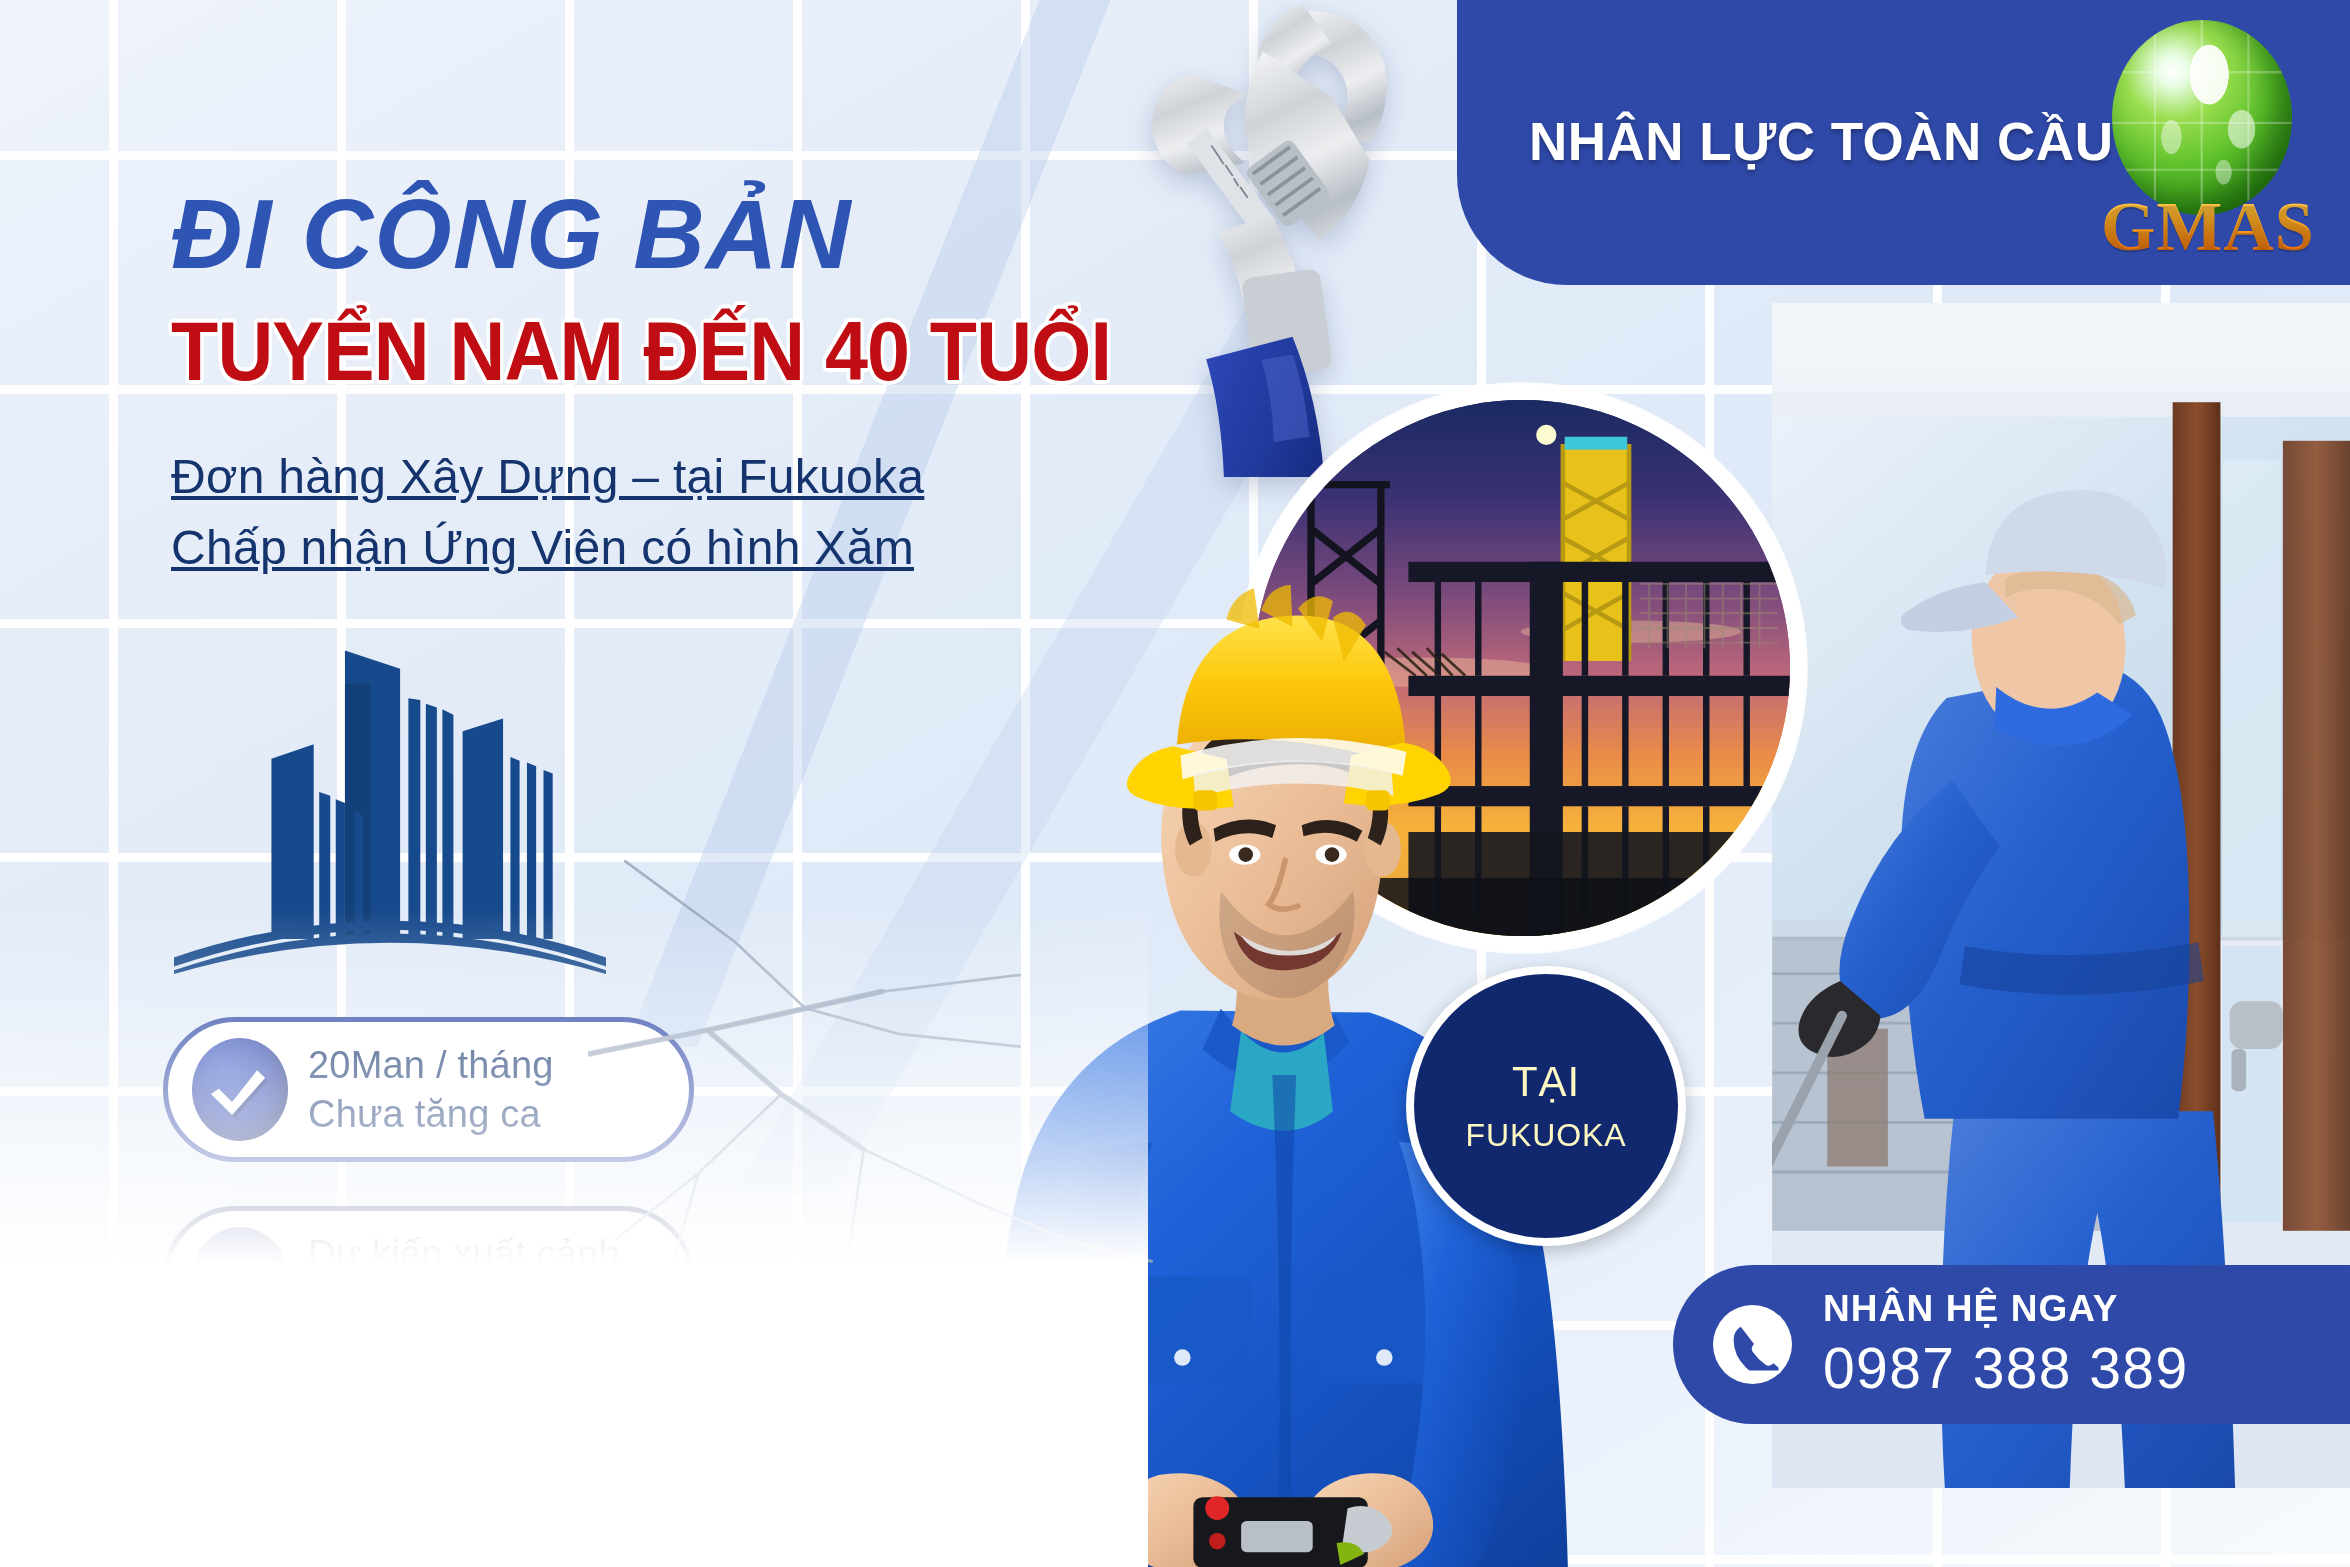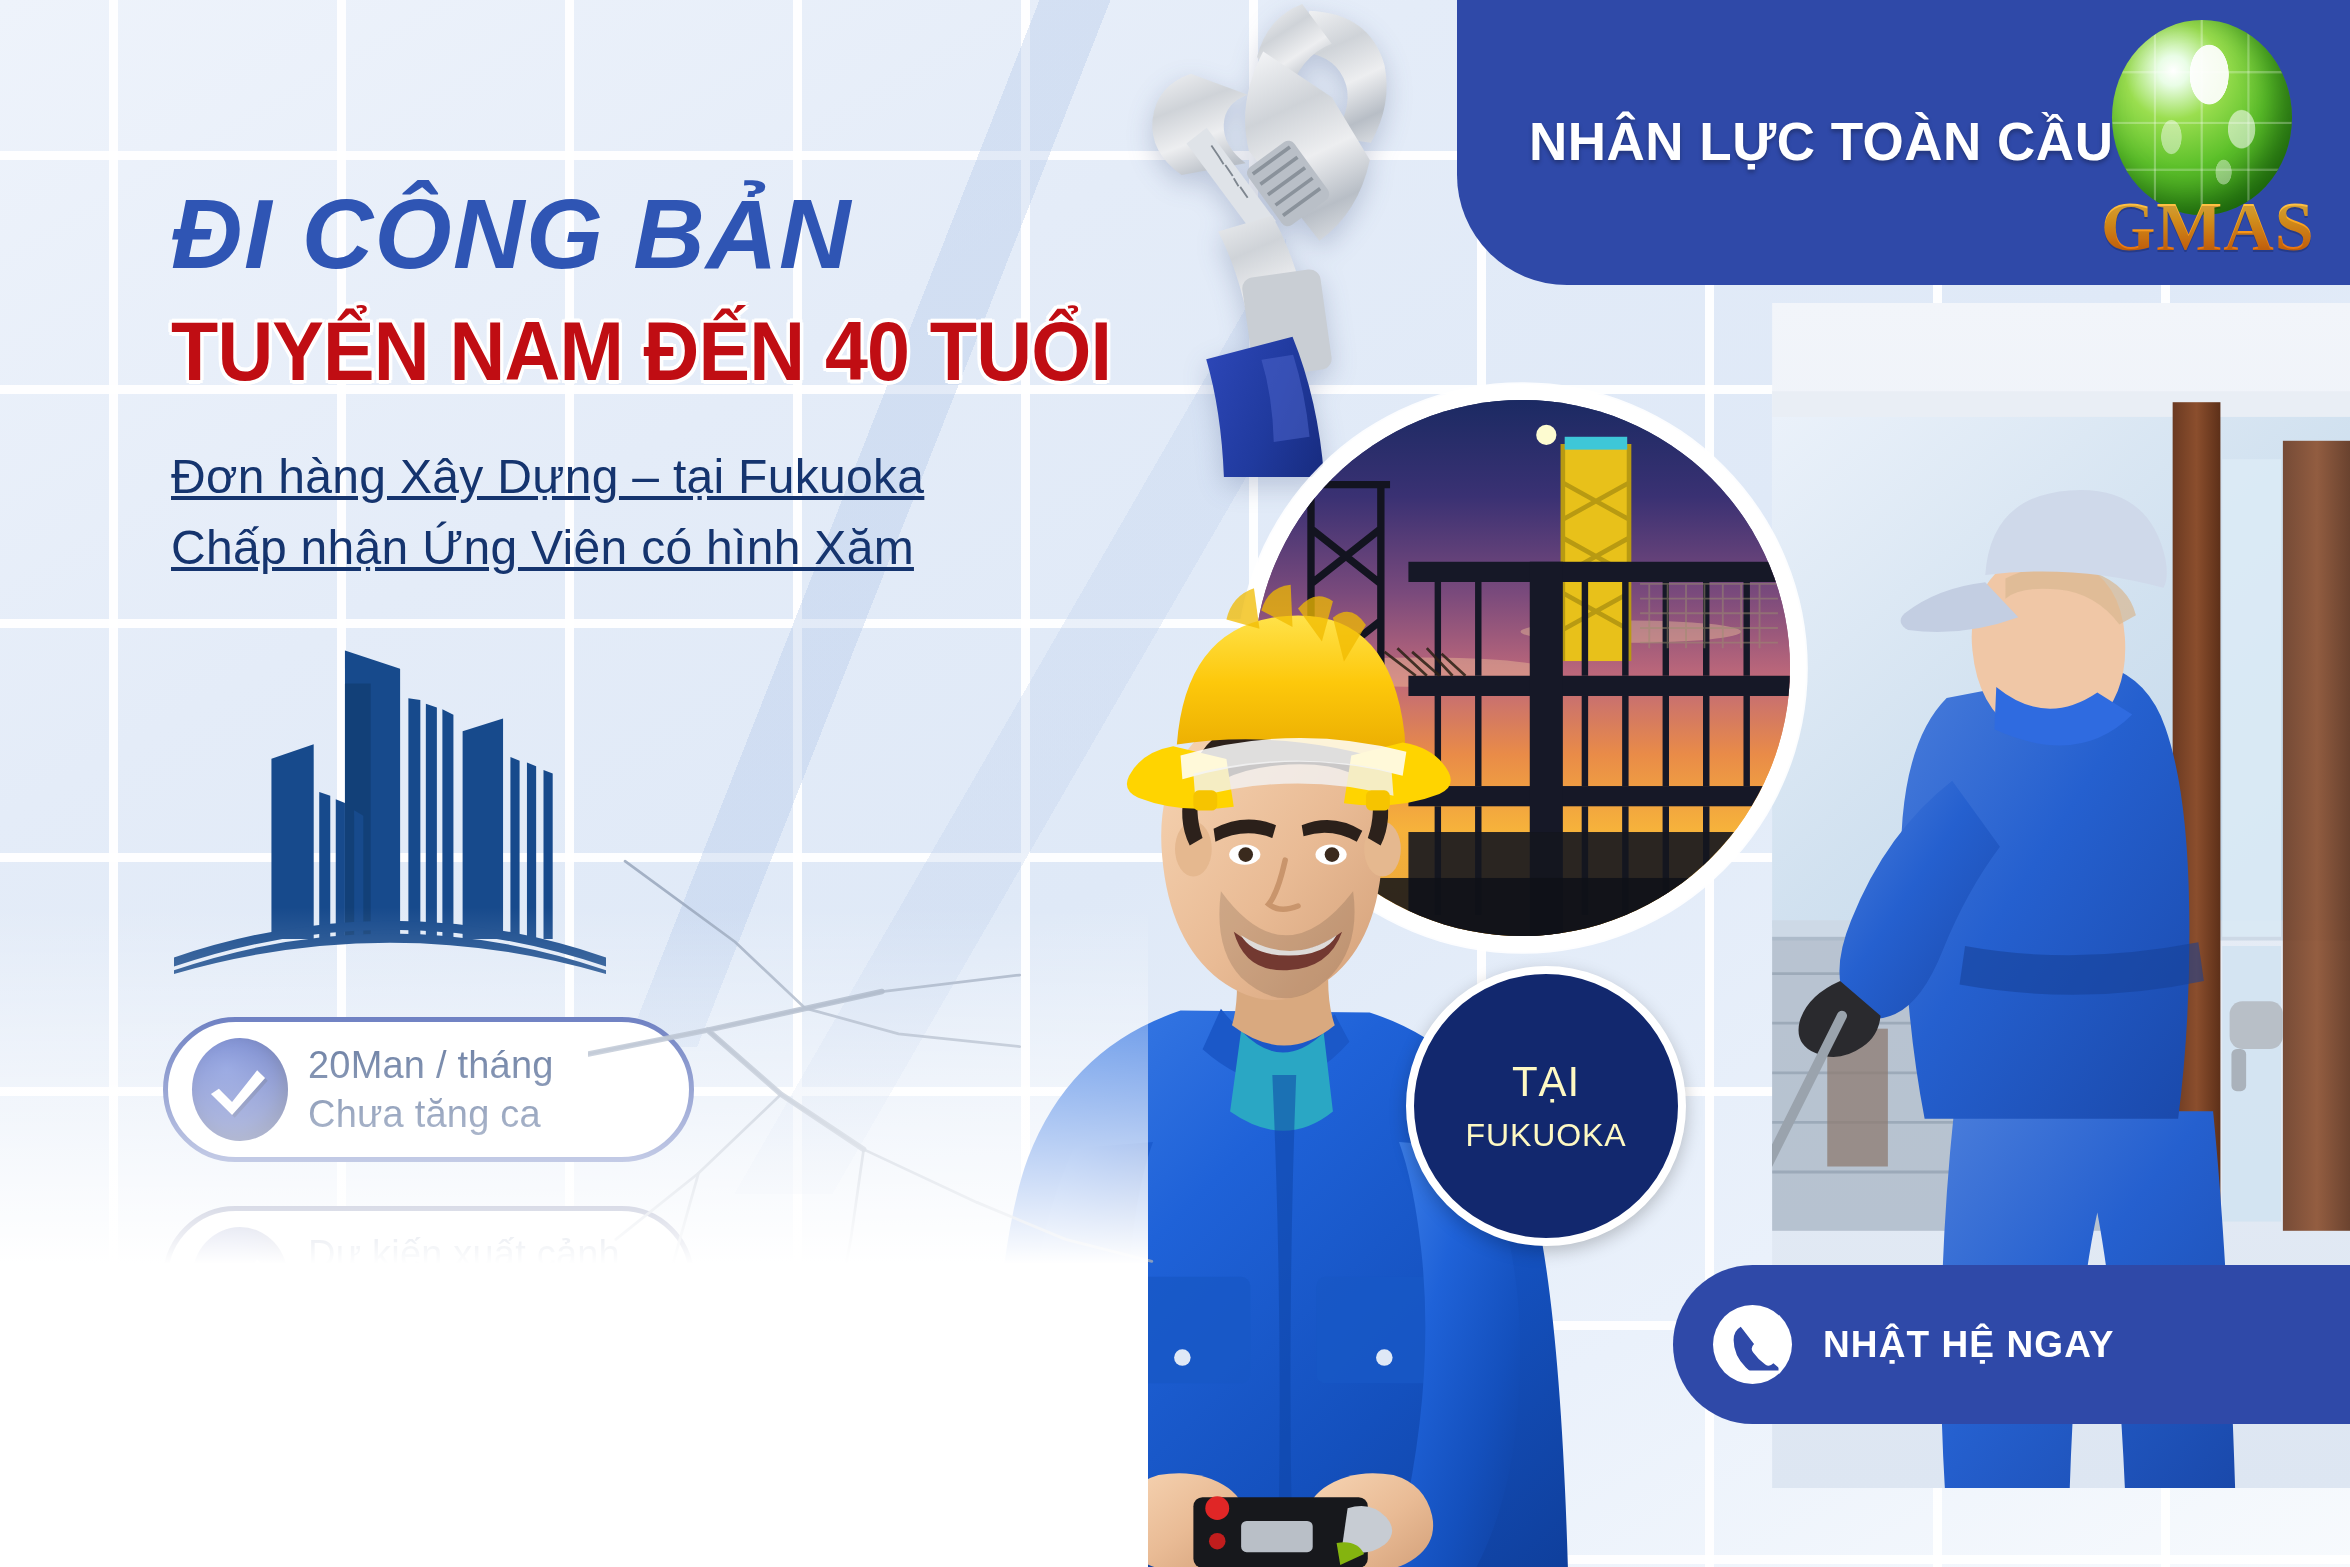--- a/index.html
+++ b/index.html
@@ -559,18 +559,19 @@
     </div>
   </div>
 
   <div class="contact">
     <div class="phone-ic">
       <svg viewBox="0 0 100 100" width="51" height="51" aria-hidden="true">
         <path d="M26 14 q-14 8 -14 26 q0 30 24 54 q24 24 52 24 q18 0 24 -14 l-22 -18 q-8 8 -16 2 q-14 -10 -24 -24 q-6 -8 2 -16 z" fill="#2f49a8"></path>
       </svg>
     </div>
     <div class="contact-txt">
-      <div class="c-l1">NHẬT HỆ NGAY</div>
+      <div class="c-l1">NHÂN HỆ NGAY</div>
+      <div class="c-l2">0987 388 389</div>
     </div>
   </div>
 
 </div>
 
 
 </body></html>

